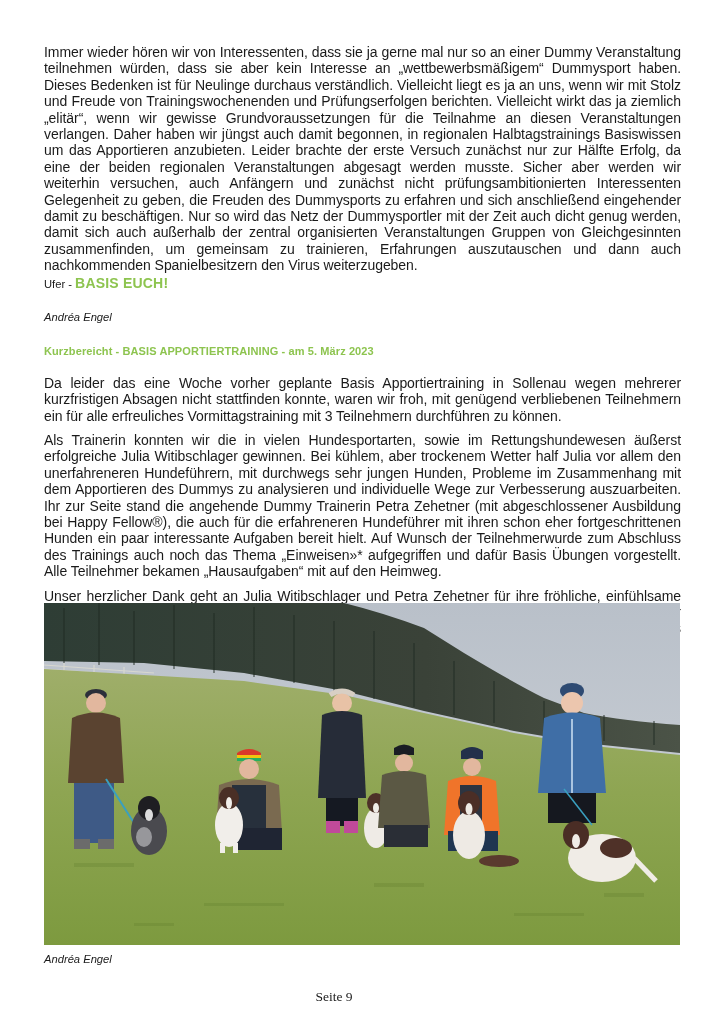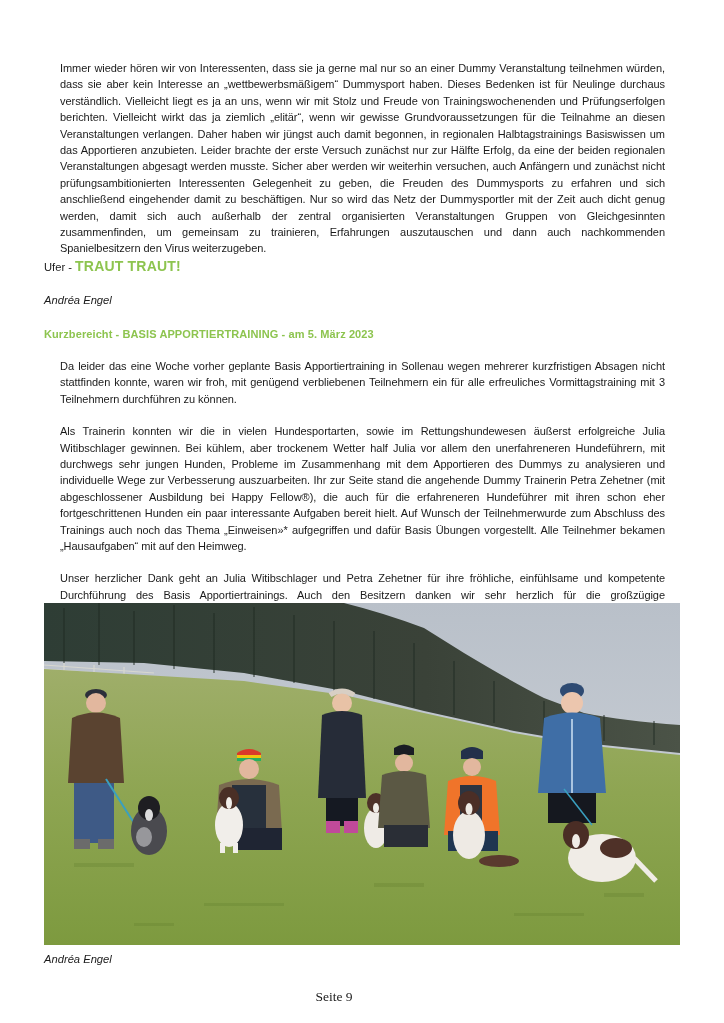--- a/index.html
+++ b/index.html
@@ -1,19 +1,19 @@
 <!DOCTYPE html>
 <html><head>
 <meta charset="utf-8">
 <style>
   html, body { margin: 0; padding: 0; background: #ffffff; }
   body { width: 724px; height: 1023px; position: relative; overflow: hidden;
          font-family: "Liberation Sans", "DejaVu Sans", sans-serif; color: #1a1a1a; }
   .page { position: absolute; left: 44px; top: 44px; width: 637px; }
-  p { margin: 16px; font-size: 11px; line-height: 16.4px; text-align: justify;
+  p { margin: 0; font-size: 14px; line-height: 16.4px; text-align: justify;
       letter-spacing: -0.05px; }
   .p1 { margin-bottom: 0; }
   .also { font-size: 11.2px; line-height: 18px; margin-top: 0px; }
   .traut { color: #8dc44f; font-weight: bold; font-size: 14px; letter-spacing: 0.2px; }
   .author { font-style: italic; font-size: 11.2px; line-height: 16px; margin-top: 16px; }
   h2 { margin: 16px 0 0 0; color: #8dc44f; font-size: 11px; font-weight: bold;
        line-height: 20px; letter-spacing: 0.1px; }
   .section-p { margin-top: 14px; }
   .p-gap { margin-top: 8px; }
   .photo { position: absolute; left: 44px; top: 603px; width: 636px; height: 342px;
@@ -23,21 +23,21 @@
              font-size: 11.2px; line-height: 16px; }
   .pagenum { position: absolute; left: 0; width: 668px; top: 989px; text-align: center;
              font-family: "Liberation Serif", "DejaVu Serif", serif; font-size: 13.5px; }
 </style>
 </head>
 <body>
 
 <div class="page">
   <p class="p1">Immer wieder hören wir von Interessenten, dass sie ja gerne mal nur so an einer Dummy Veranstaltung teilnehmen würden, dass sie aber kein Interesse an „wettbewerbsmäßigem“ Dummysport haben. Dieses Bedenken ist für Neulinge durchaus verständlich. Vielleicht liegt es ja an uns, wenn wir mit Stolz und Freude von Trainingswochenenden und Prüfungserfolgen berichten. Vielleicht wirkt das ja ziemlich „elitär“, wenn wir gewisse Grundvoraussetzungen für die Teilnahme an diesen Veranstaltungen verlangen. Daher haben wir jüngst auch damit begonnen, in regionalen Halbtagstrainings Basiswissen um das Apportieren anzubieten. Leider brachte der erste Versuch zunächst nur zur Hälfte Erfolg, da eine der beiden regionalen Veranstaltungen abgesagt werden musste. Sicher aber werden wir weiterhin versuchen, auch Anfängern und zunächst nicht prüfungsambitionierten Interessenten Gelegenheit zu geben, die Freuden des Dummysports zu erfahren und sich anschließend eingehender damit zu beschäftigen. Nur so wird das Netz der Dummysportler mit der Zeit auch dicht genug werden, damit sich auch außerhalb der zentral organisierten Veranstaltungen Gruppen von Gleichgesinnten zusammenfinden, um gemeinsam zu trainieren, Erfahrungen auszutauschen und dann auch nachkommenden Spanielbesitzern den Virus weiterzugeben.</p>
   <div class="also">
-    <span>Ufer - </span><span class="traut">TRAUT TRAUT!</span>
+    <span>Ufer - </span><span class="traut">BASIS EUCH!</span>
   </div>
   <div class="author">Andréa Engel</div>
 
   <h2>Kurzbereicht -  BASIS APPORTIERTRAINING - am 5. März 2023</h2>
 
   <p class="section-p">Da leider das eine Woche vorher geplante Basis Apportiertraining in Sollenau wegen mehrerer kurzfristigen Absagen nicht stattfinden konnte, waren wir froh, mit genügend verbliebenen Teilnehmern ein für alle erfreuliches Vormittagstraining mit 3 Teilnehmern durchführen zu können.</p>
   <p class="p-gap">Als Trainerin konnten wir die in vielen Hundesportarten, sowie im Rettungshundewesen äußerst erfolgreiche Julia Witibschlager gewinnen. Bei kühlem, aber trockenem Wetter half Julia vor allem den unerfahreneren Hundeführern, mit durchwegs sehr jungen Hunden, Probleme im Zusammenhang mit dem Apportieren des Dummys zu analysieren und individuelle Wege zur Verbesserung auszuarbeiten. Ihr zur Seite stand die angehende Dummy Trainerin Petra Zehetner (mit abgeschlossener Ausbildung bei Happy Fellow®), die auch für die erfahreneren Hundeführer mit ihren schon eher fortgeschrittenen Hunden ein paar interessante Aufgaben bereit hielt. Auf Wunsch der Teilnehmerwurde zum Abschluss des Trainings auch noch das Thema „Einweisen»* aufgegriffen und dafür Basis Übungen vorgestellt. Alle Teilnehmer bekamen „Hausaufgaben“ mit auf den Heimweg.</p>
   <p class="p-gap">Unser herzlicher Dank geht an Julia Witibschlager und Petra Zehetner für ihre fröhliche, einfühlsame und kompetente Durchführung des Basis Apportiertrainings. Auch den Besitzern danken wir sehr herzlich für die großzügige Zurverfügungstellung ihres herrlichen Trainingsgeländes am Ufer des Mattsees.</p>
 </div>
 

